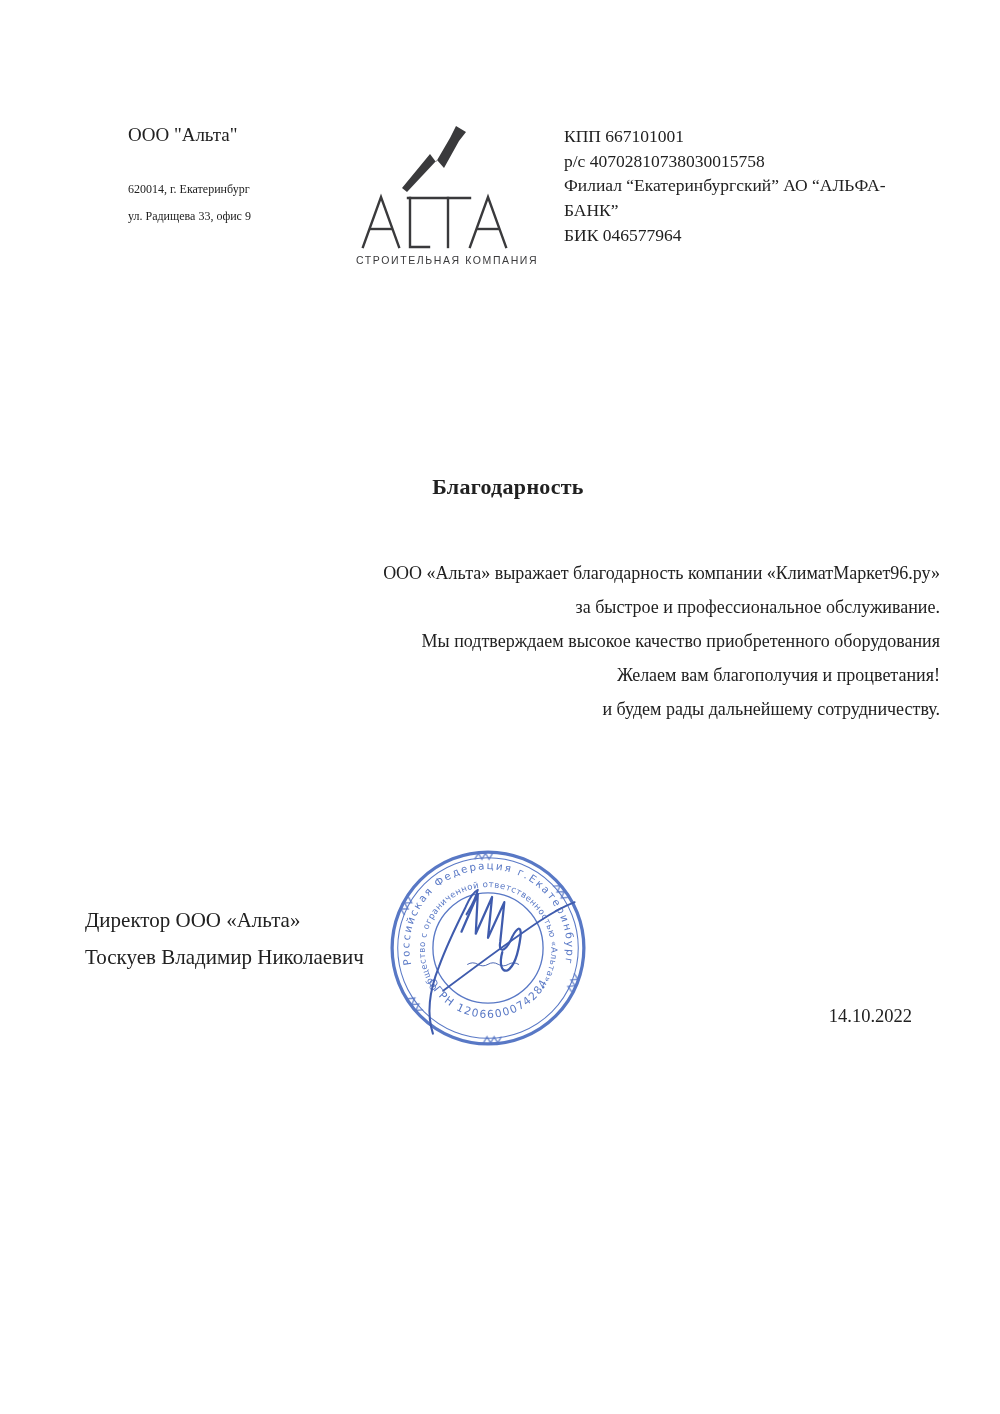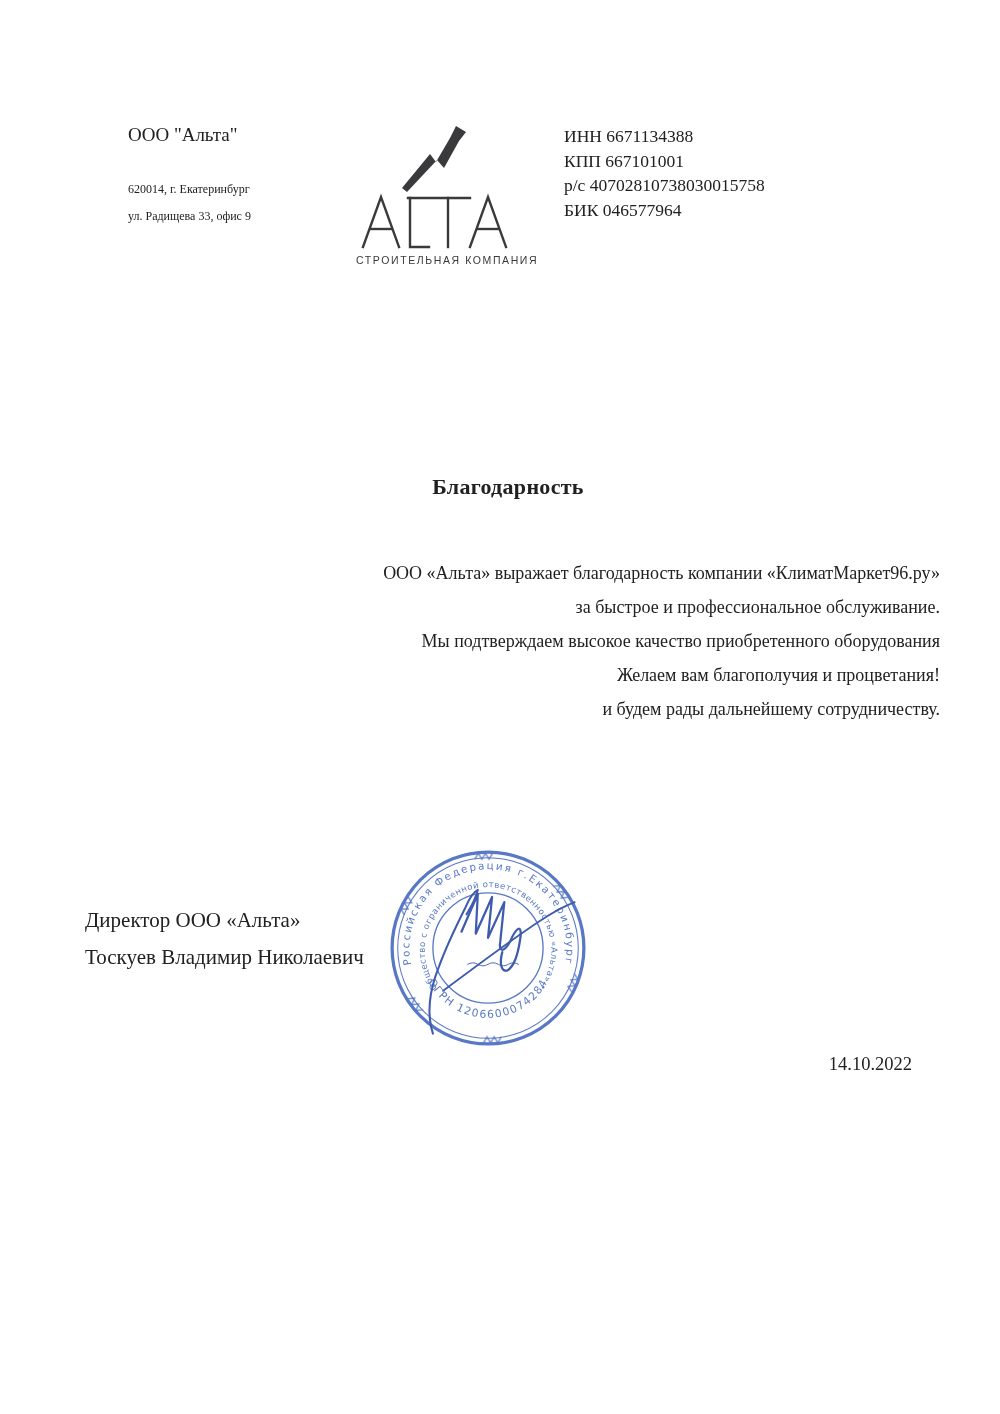--- a/index.html
+++ b/index.html
@@ -26,21 +26,21 @@
     font-size:22px; font-weight:bold; letter-spacing:0.3px; }
   .doc-body { position:absolute; left:60px; right:60px; top:556px; text-align:right;
     font-size:18px; }
   .doc-body .line { line-height:34px; }
   
   .signatory { position:absolute; left:85px; top:908px; font-size:21px; }
   .signatory .pos { line-height:25px; }
   .signatory .name { line-height:25px; margin-top:12px; }
   .stamp-wrap { position:absolute; left:386px; top:846px; width:204px; height:204px; }
   .stamp-wrap svg { width:100%; height:100%; opacity:0.92; }
-  .doc-date { position:absolute; right:88px; top:1054px; font-size:18.5px; }
+  .doc-date { position:absolute; right:88px; top:1006px; font-size:18.5px; }
   .sr-only { position:absolute; width:1px; height:1px; overflow:hidden;
     clip:rect(0 0 0 0); white-space:nowrap; }
 </style>
 </head>
 <body>
 
 <div class="page">
 
   <div class="sender">
     <div class="company">ООО "Альта"</div>
@@ -63,23 +63,23 @@
         <path d="M88,6 L88,55"></path>
         <path d="M110,55 L128,5 L146,55"></path>
         <path d="M117.5,37 L138.5,37"></path>
       </g>
     </svg>
     <span class="sr-only">ALTA</span>
     <span class="tagline">СТРОИТЕЛЬНАЯ КОМПАНИЯ</span>
   </div>
 
   <div class="requisites">
-    <div>ИНН 6671134388</div>
     <div>КПП 667101001</div>
     <div>р/с 40702810738030015758</div>
+    <div>Филиал “Екатеринбургский” АО “АЛЬФА-БАНК”</div>
     <div>БИК 046577964</div>
   </div>
 
   <div class="doc-title">Благодарность</div>
 
   <div class="doc-body">
     <div class="line">ООО «Альта» выражает благодарность компании «КлиматМаркет96.ру»</div>
     <div class="line">за быстрое и профессиональное обслуживание.</div>
     <div class="line">Мы подтверждаем высокое качество приобретенного оборудования</div>
     <div class="line">Желаем вам благополучия и процветания!</div>

